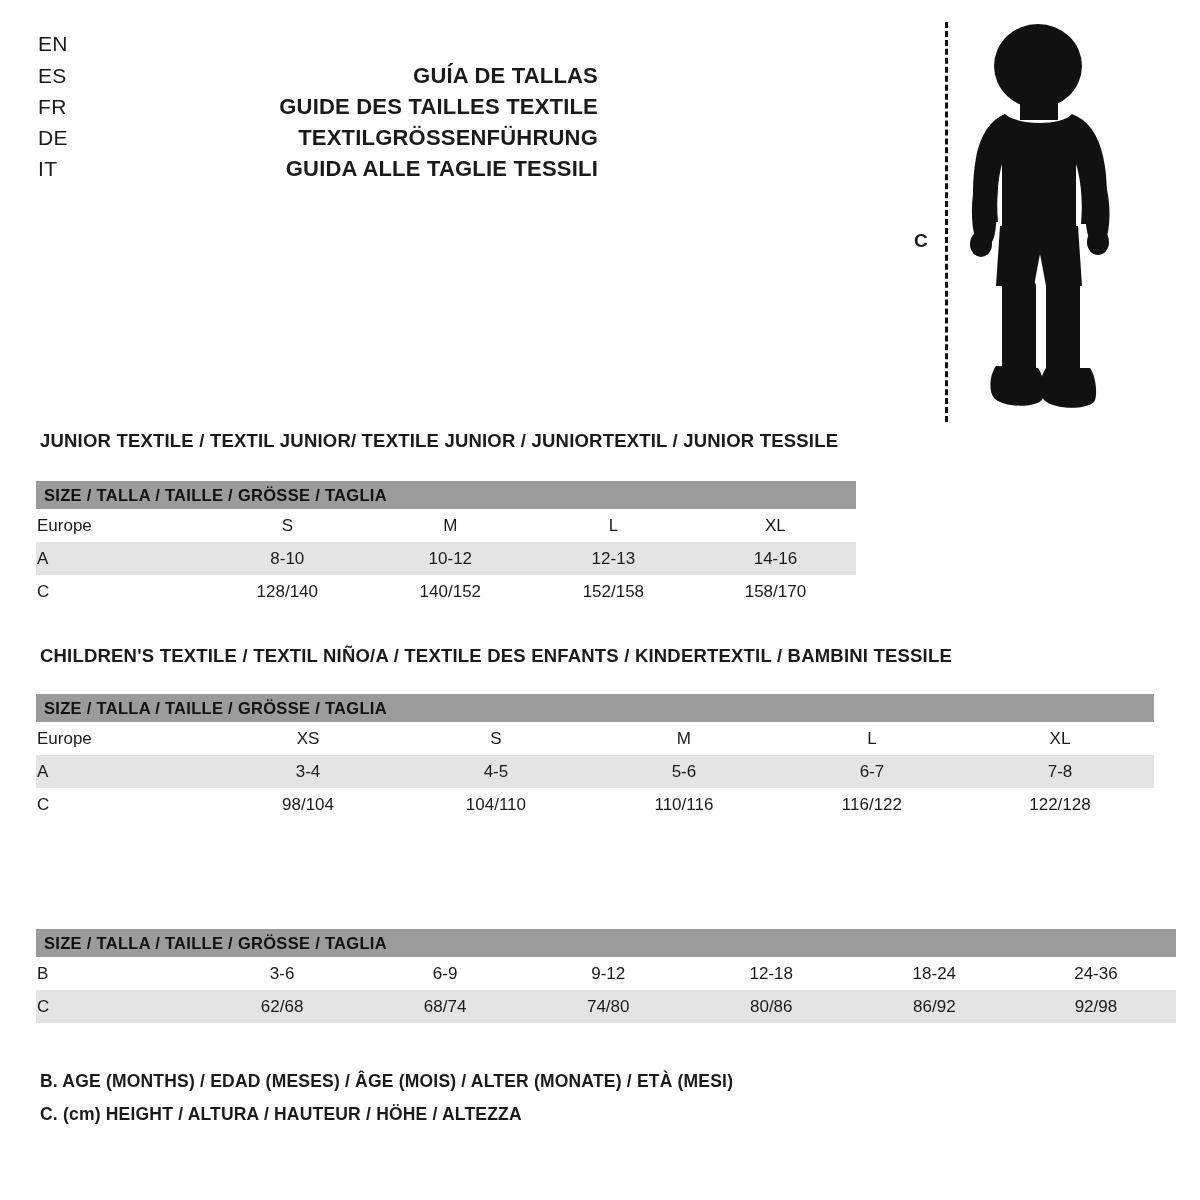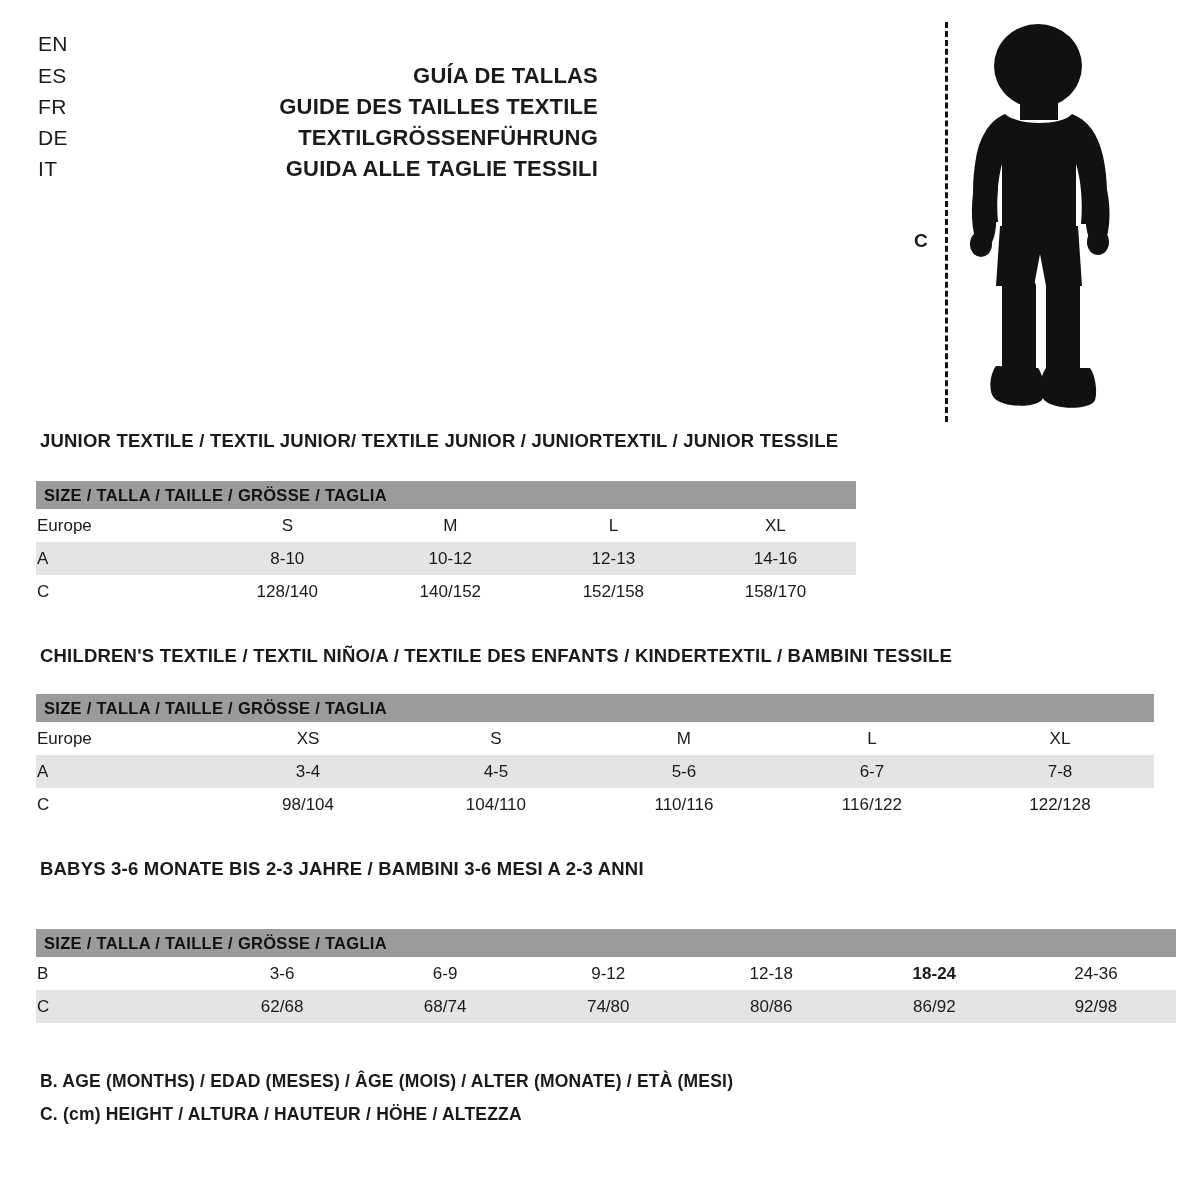--- a/index.html
+++ b/index.html
@@ -255,35 +255,34 @@
     <td class="cell-val">98/104</td>
     <td class="cell-val">104/110</td>
     <td class="cell-val">110/116</td>
     <td class="cell-val">116/122</td>
     <td class="cell-val">122/128</td>
   </tr>
 </tbody>
   </table>
 
 <div class="section-heading two-line" style="top:856px;">
-  <div>BABYS 3-6 MONATE BIS 2-3 JAHRE / BAMBINI 3-6 MESI A 2-3 ANNI</div>
 </div>
 
 <table class="size-table" style="left:36px; top:929px; width:1140px;">
   <tbody>
       <tr class="band-head">
     <td colspan="7">SIZE / TALLA / TAILLE / GRÖSSE / TAGLIA</td>
   </tr>
   <tr class="row-white">
     <td class="cell-label" style="width:165px;">B</td>
     <td class="cell-val" style="width:163px;">3-6</td>
     <td class="cell-val" style="width:163px;">6-9</td>
     <td class="cell-val" style="width:163px;">9-12</td>
     <td class="cell-val" style="width:163px;">12-18</td>
-    <td class="cell-val" style="width:163px;font-weight:bold;">18-24</td>
+    <td class="cell-val" style="width:163px;">18-24</td>
     <td class="cell-val" style="width:160px;">24-36</td>
   </tr>
   <tr class="row-gray">
     <td class="cell-label">C</td>
     <td class="cell-val">62/68</td>
     <td class="cell-val">68/74</td>
     <td class="cell-val">74/80</td>
     <td class="cell-val">80/86</td>
     <td class="cell-val">86/92</td>
     <td class="cell-val">92/98</td>

